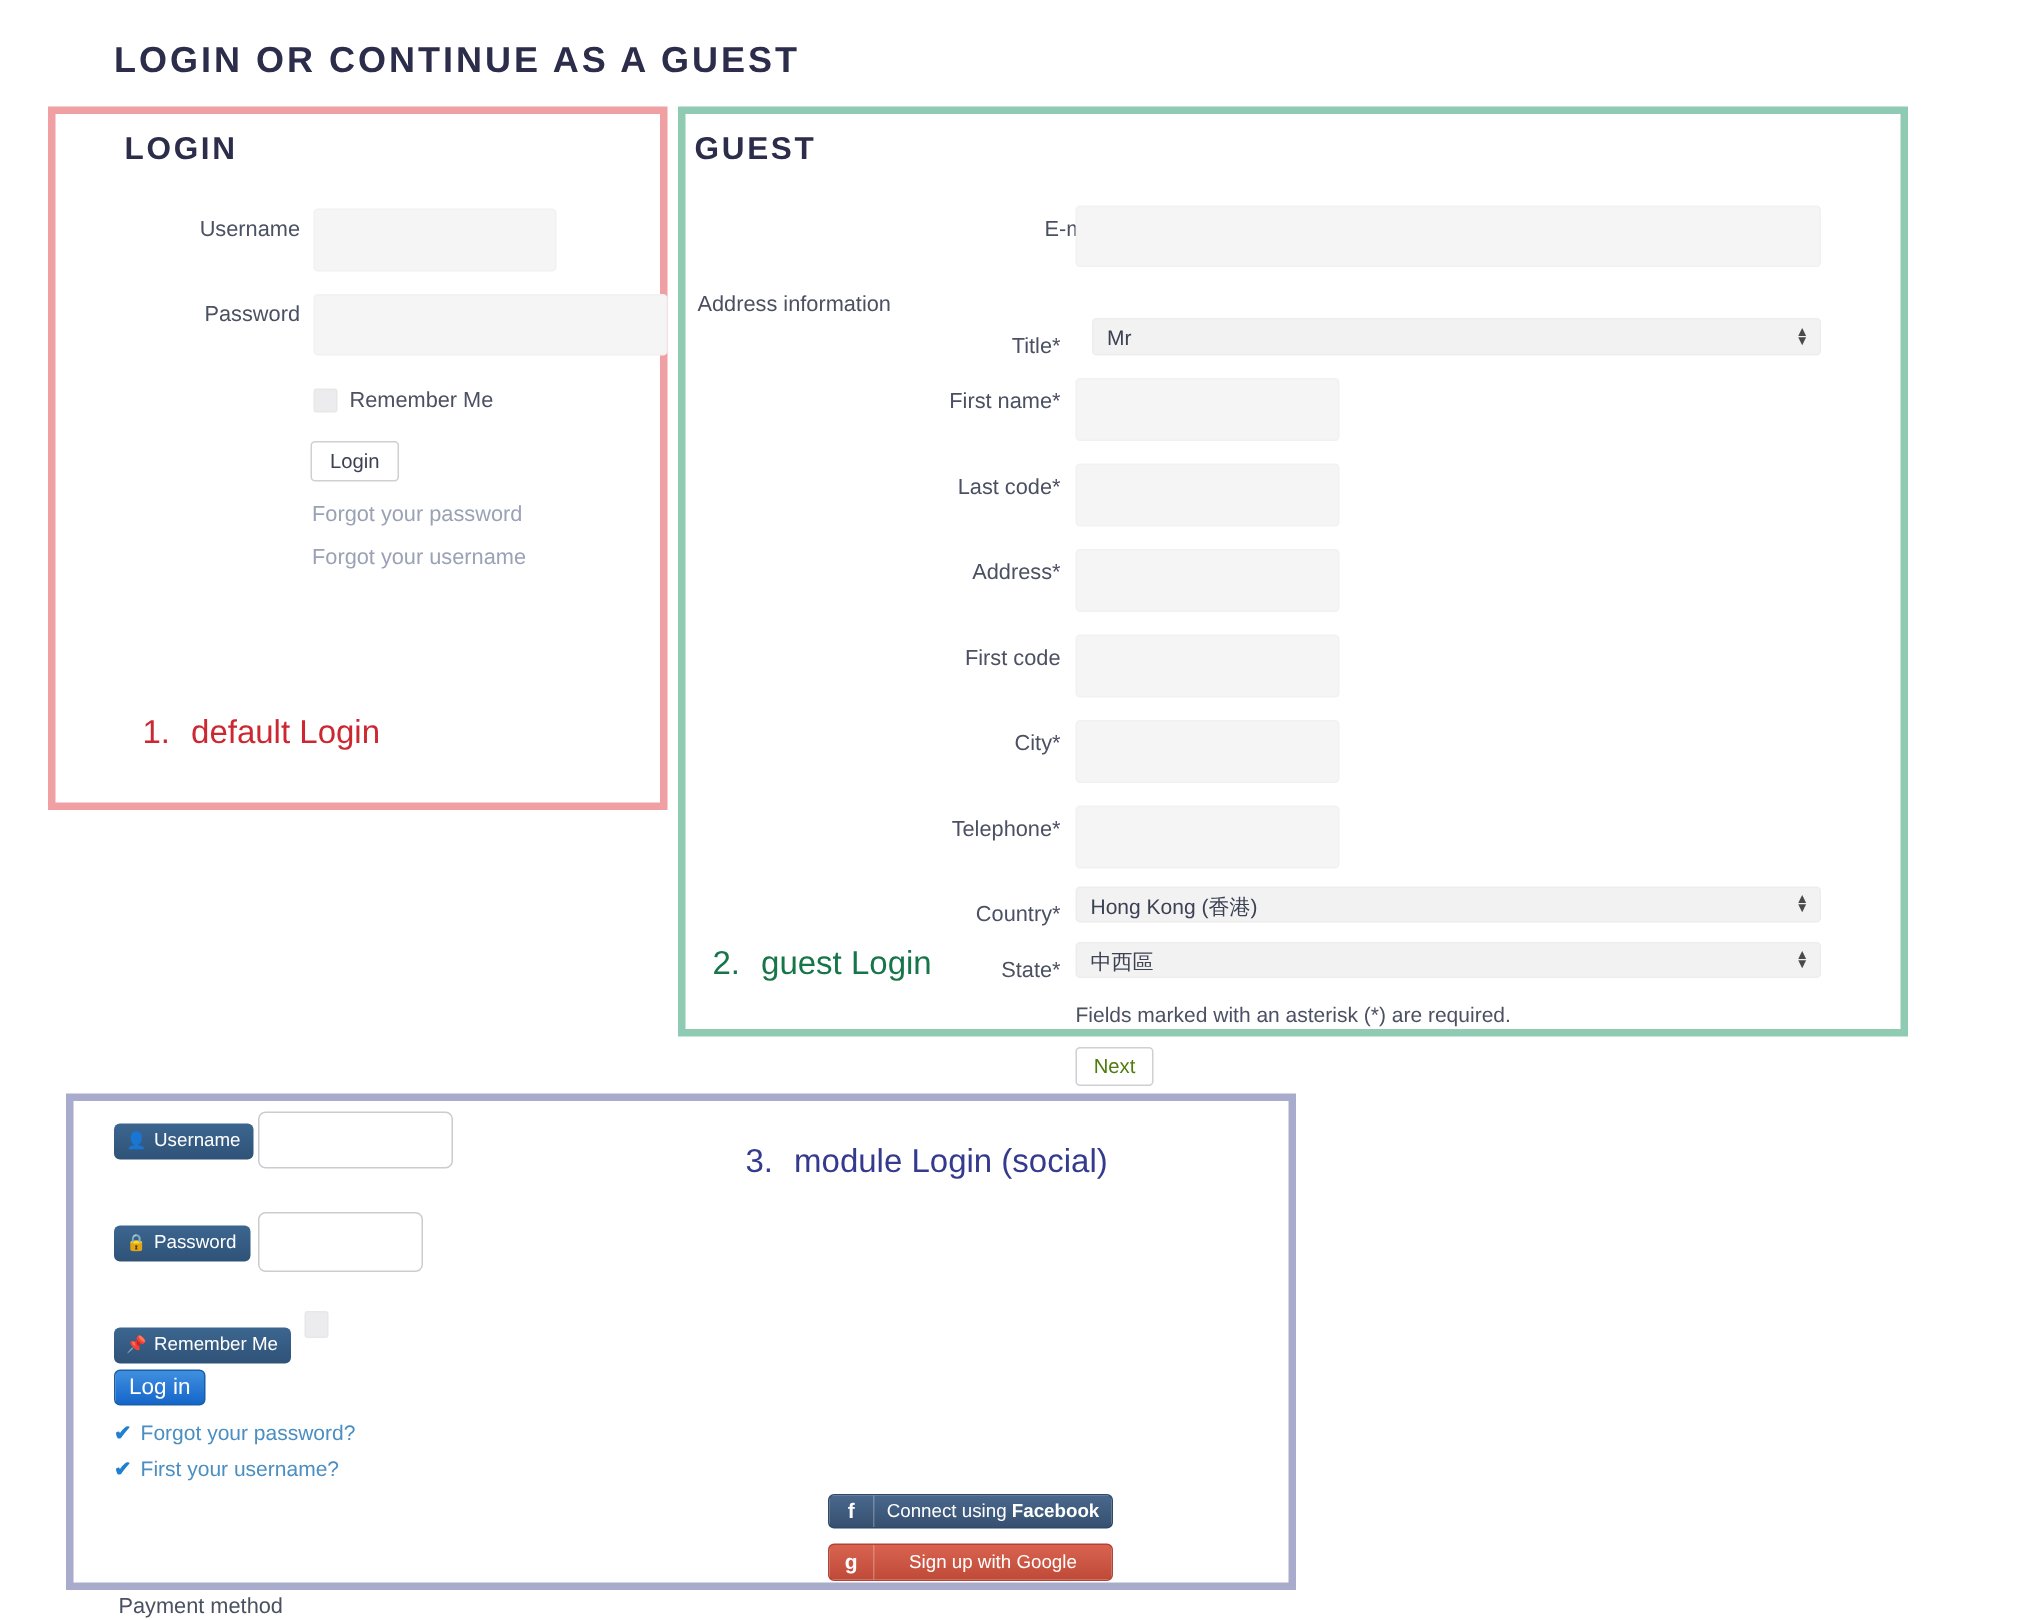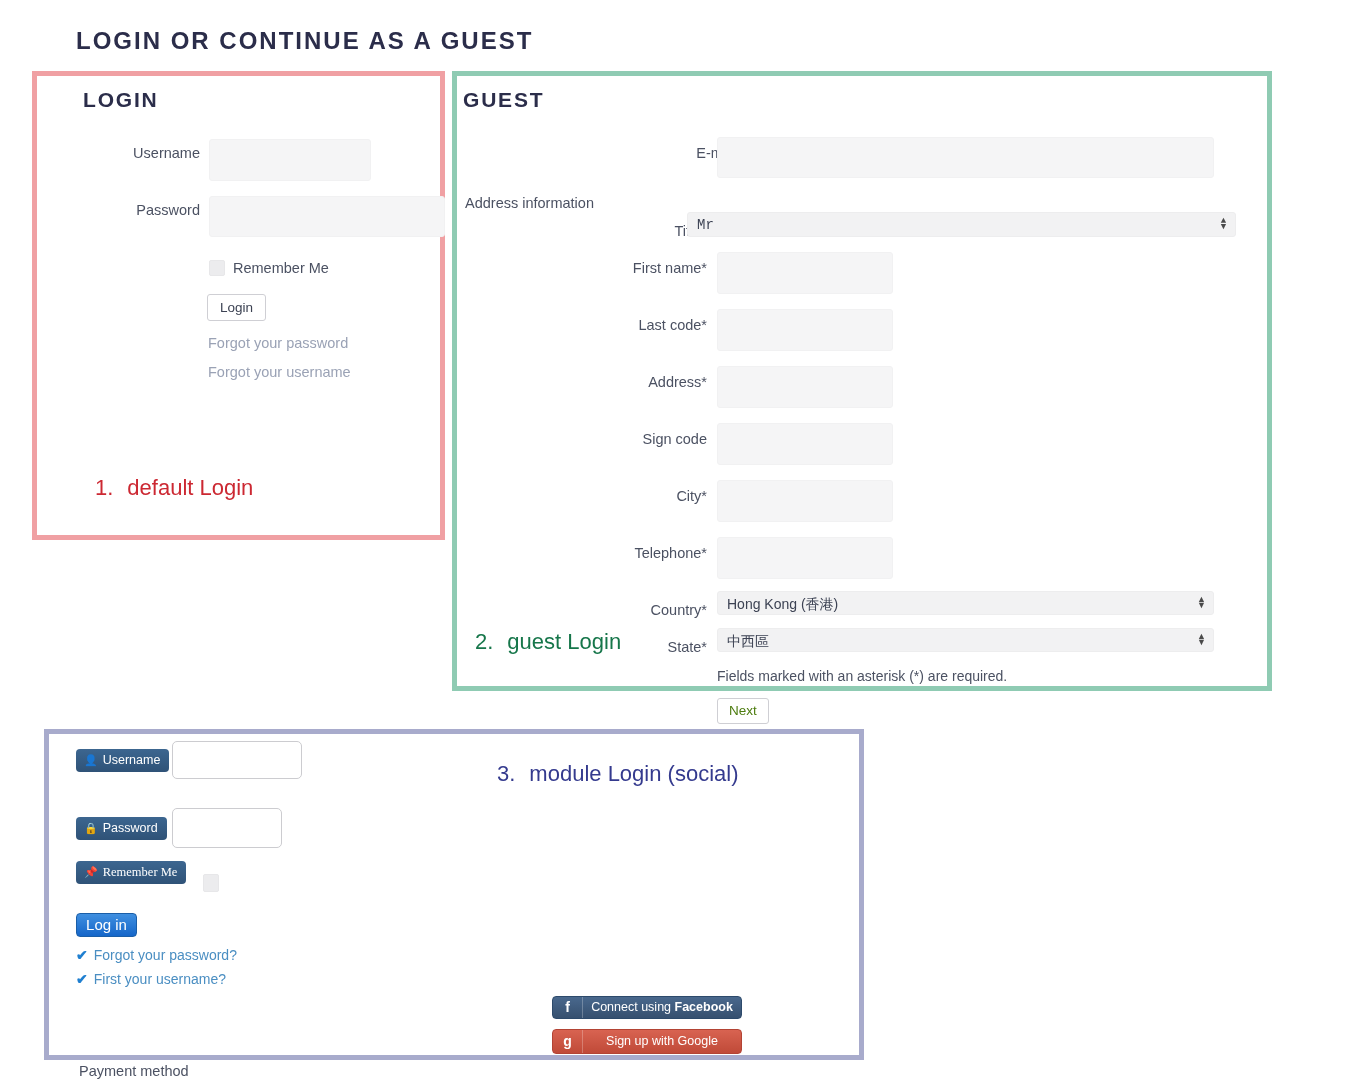--- a/index.html
+++ b/index.html
@@ -117,21 +117,21 @@
   
   #lbl-email { left:636px; top:145px; width:107px; }
   #in-email  { left:717px; top:137px; width:497px; height:41px; }
 
   #addr-info {
     position:absolute; left:465px; top:195px;
     font-size:14.5px; color:#4b5162;
   }
 
   #lbl-title { left:600px; top:223px; width:107px; }
-  #sel-title { left:687px; top:212px; width:549px; height:25px;font-family:Liberation Mono, monospace; }
+  #sel-title { left:728px; top:212px; width:486px; height:25px; }
 
   #lbl-first { left:590px; top:260px; width:117px; }
   #in-first  { left:717px; top:252px; width:176px; height:42px; }
   #lbl-last  { left:590px; top:317px; width:117px; }
   #in-last   { left:717px; top:309px; width:176px; height:42px; }
   #lbl-addr  { left:590px; top:374px; width:117px; }
   #in-addr   { left:717px; top:366px; width:176px; height:42px; }
   #lbl-post  { left:590px; top:431px; width:117px; }
   #in-post   { left:717px; top:423px; width:176px; height:42px; }
   #lbl-city  { left:590px; top:488px; width:117px; }
@@ -174,21 +174,21 @@
   #tag-username { left:76px; top:749px; }
   #soc-in-username {
     position:absolute; left:172px; top:741px; width:130px; height:38px;
     background:#ffffff; border:1px solid #ccccd0; border-radius:5px;
   }
   #tag-password { left:76px; top:817px; }
   #soc-in-password {
     position:absolute; left:172px; top:808px; width:110px; height:40px;
     background:#ffffff; border:1px solid #ccccd0; border-radius:5px;
   }
-  #tag-remember { left:76px; top:861px;font-family:Liberation Serif, serif; }
+  #tag-remember { left:76px; top:885px; }
   #soc-remember-box {
     position:absolute; left:203px; top:874px; width:16px; height:18px;
     background:#ececee; border:1px solid #e7e7e9; border-radius:2px;
   }
   #soc-login-button {
     position:absolute; left:76px; top:913px;
     width:61px; height:24px;
     border:1px solid #1a5ea8; border-radius:4px;
     background:linear-gradient(#3f8fe0,#1566c9);
     color:#ffffff; font-size:15px;
@@ -292,21 +292,21 @@
 
 <div class="flabel" id="lbl-first">First name*</div>
 <input class="finput" id="in-first" type="text" value="" style="">
 
 <div class="flabel" id="lbl-last">Last code*</div>
 <input class="finput" id="in-last" type="text" value="" style="">
 
 <div class="flabel" id="lbl-addr">Address*</div>
 <input class="finput" id="in-addr" type="text" value="" style="">
 
-<div class="flabel" id="lbl-post">Sign code</div>
+<div class="flabel" id="lbl-post">First code</div>
 <input class="finput" id="in-post" type="text" value="" style="">
 
 <div class="flabel" id="lbl-city">City*</div>
 <input class="finput" id="in-city" type="text" value="" style="">
 
 <div class="flabel" id="lbl-tel">Telephone*</div>
 <input class="finput" id="in-tel" type="text" value="" style="">
 
 <div class="flabel" id="lbl-country">Country*</div>
 <div class="fselect" id="sel-country">

